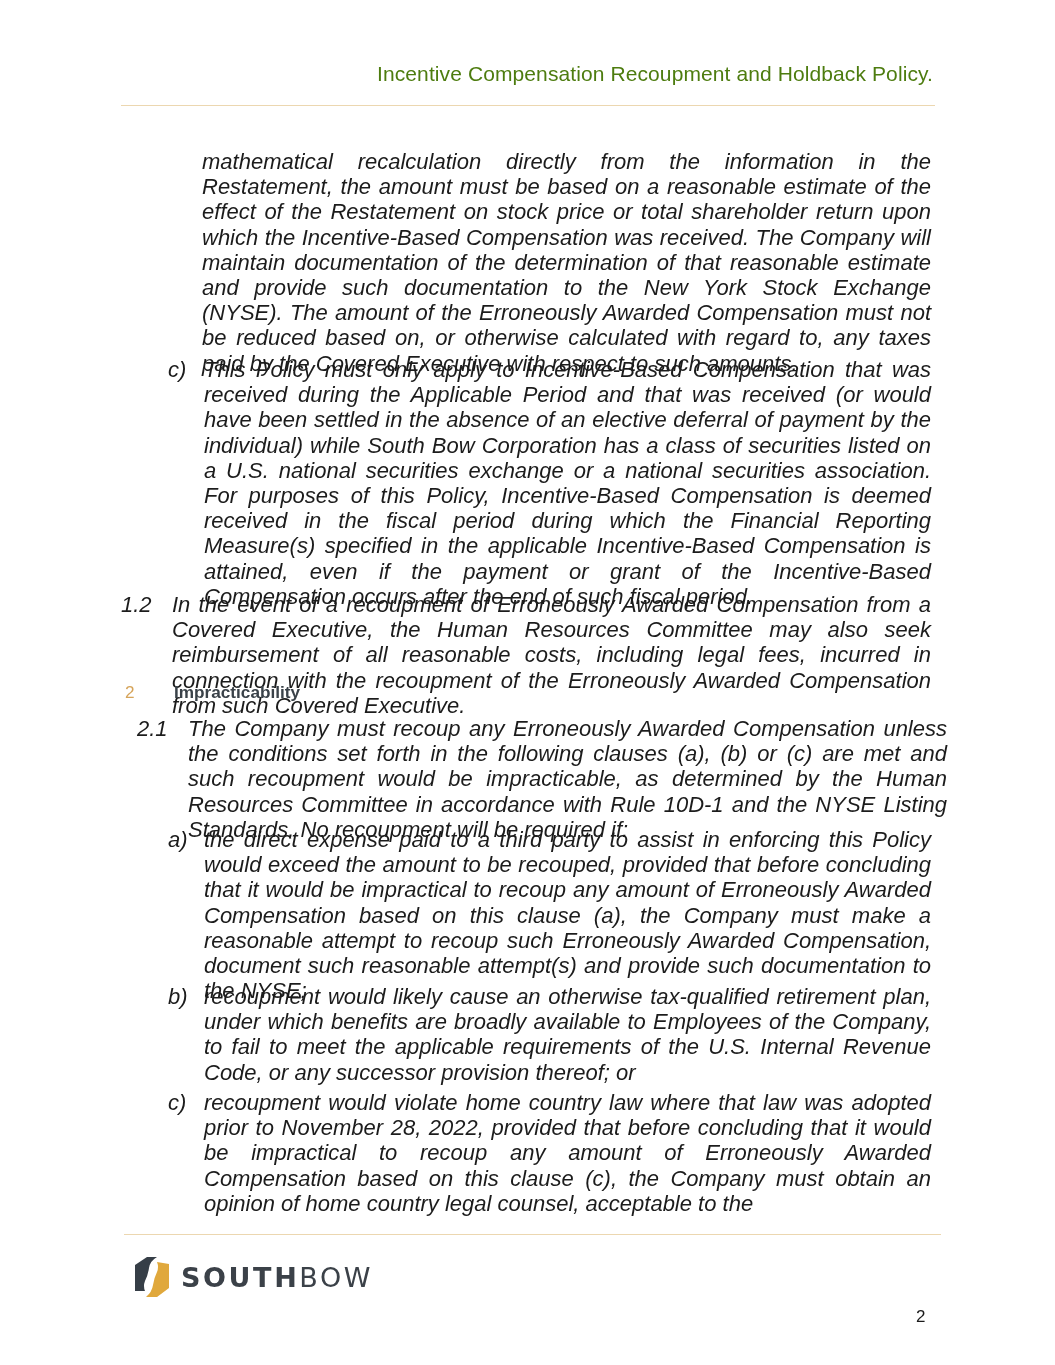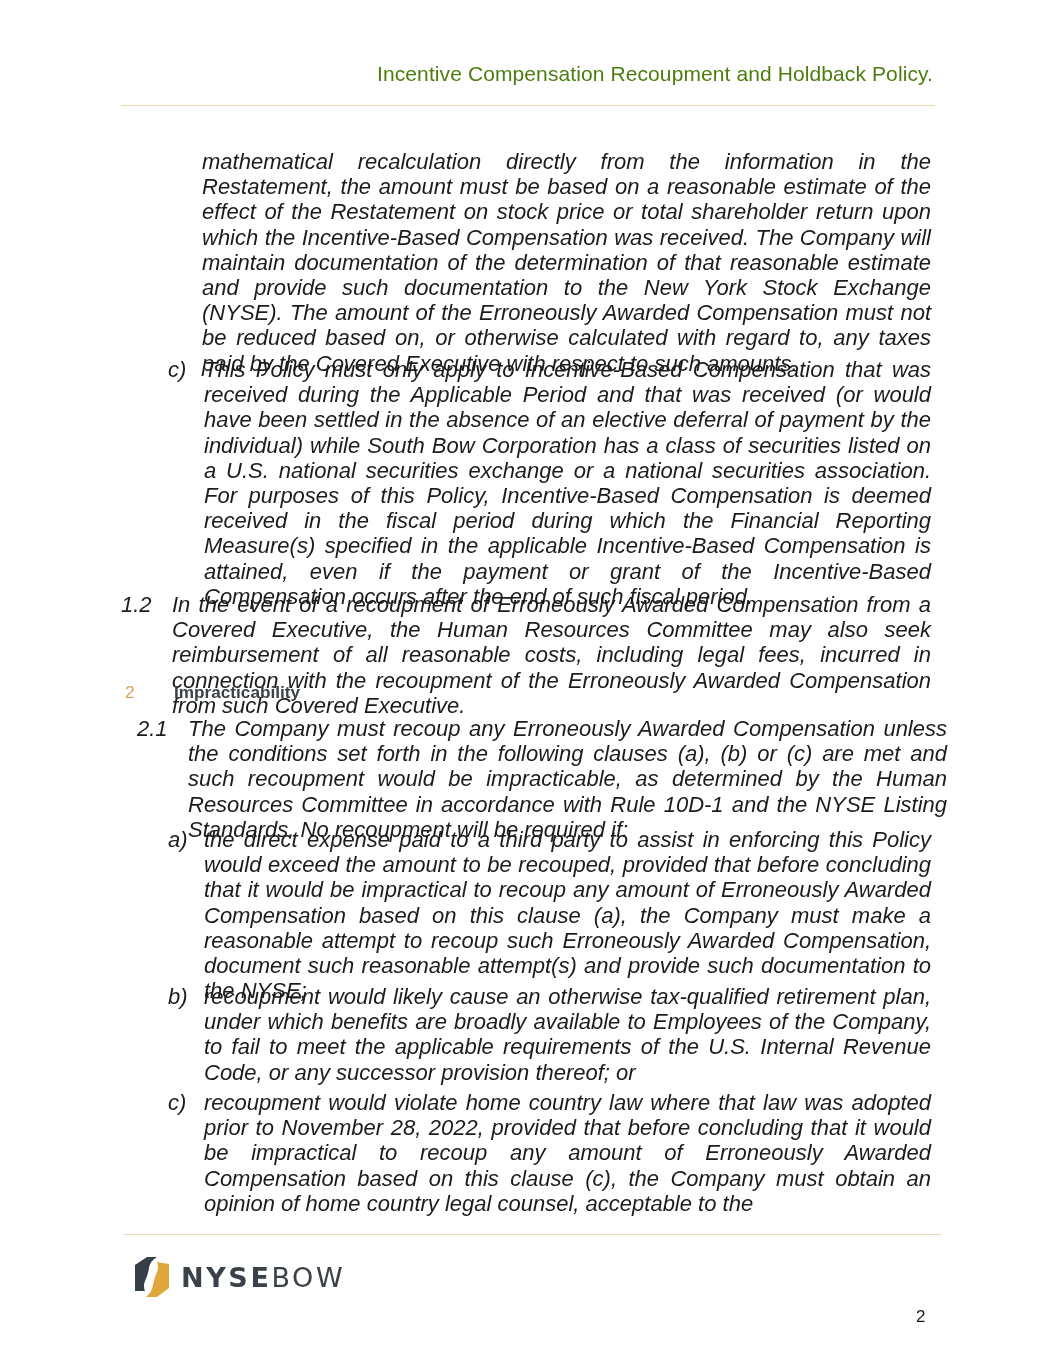--- a/index.html
+++ b/index.html
@@ -89,16 +89,16 @@
   <div class="text">recoupment would violate home country law where that law was adopted prior to November 28, 2022, provided that before concluding that it would be impractical to recoup any amount of Erroneously Awarded Compensation based on this clause (c), the Company must obtain an opinion of home country legal counsel, acceptable to the</div>
 </div>
 
 <div class="footer-rule"></div>
 
 <div class="logo">
   <svg width="38" height="44" viewBox="0 0 38 44">
     <path d="M2 10 L14 2 L24 2 Q17 6 16 13 Q15 20 12 26 Q10 31 12 36 L2 36 Z" fill="#363e47"></path>
     <path d="M24 7 L36 9 L36 33 L24 42 L13 42 Q19 37 20 30 Q21 23 24 17 Q26 12 24 7 Z" fill="#e0a83c"></path>
   </svg>
-  <span class="logo-text"><span class="bold">NYSE</span><span>BOW</span></span>
+  <span class="logo-text"><span class="bold">SOUTH</span><span>BOW</span></span>
 </div>
 
 <div class="page-num">2</div>
 
 </body></html>

